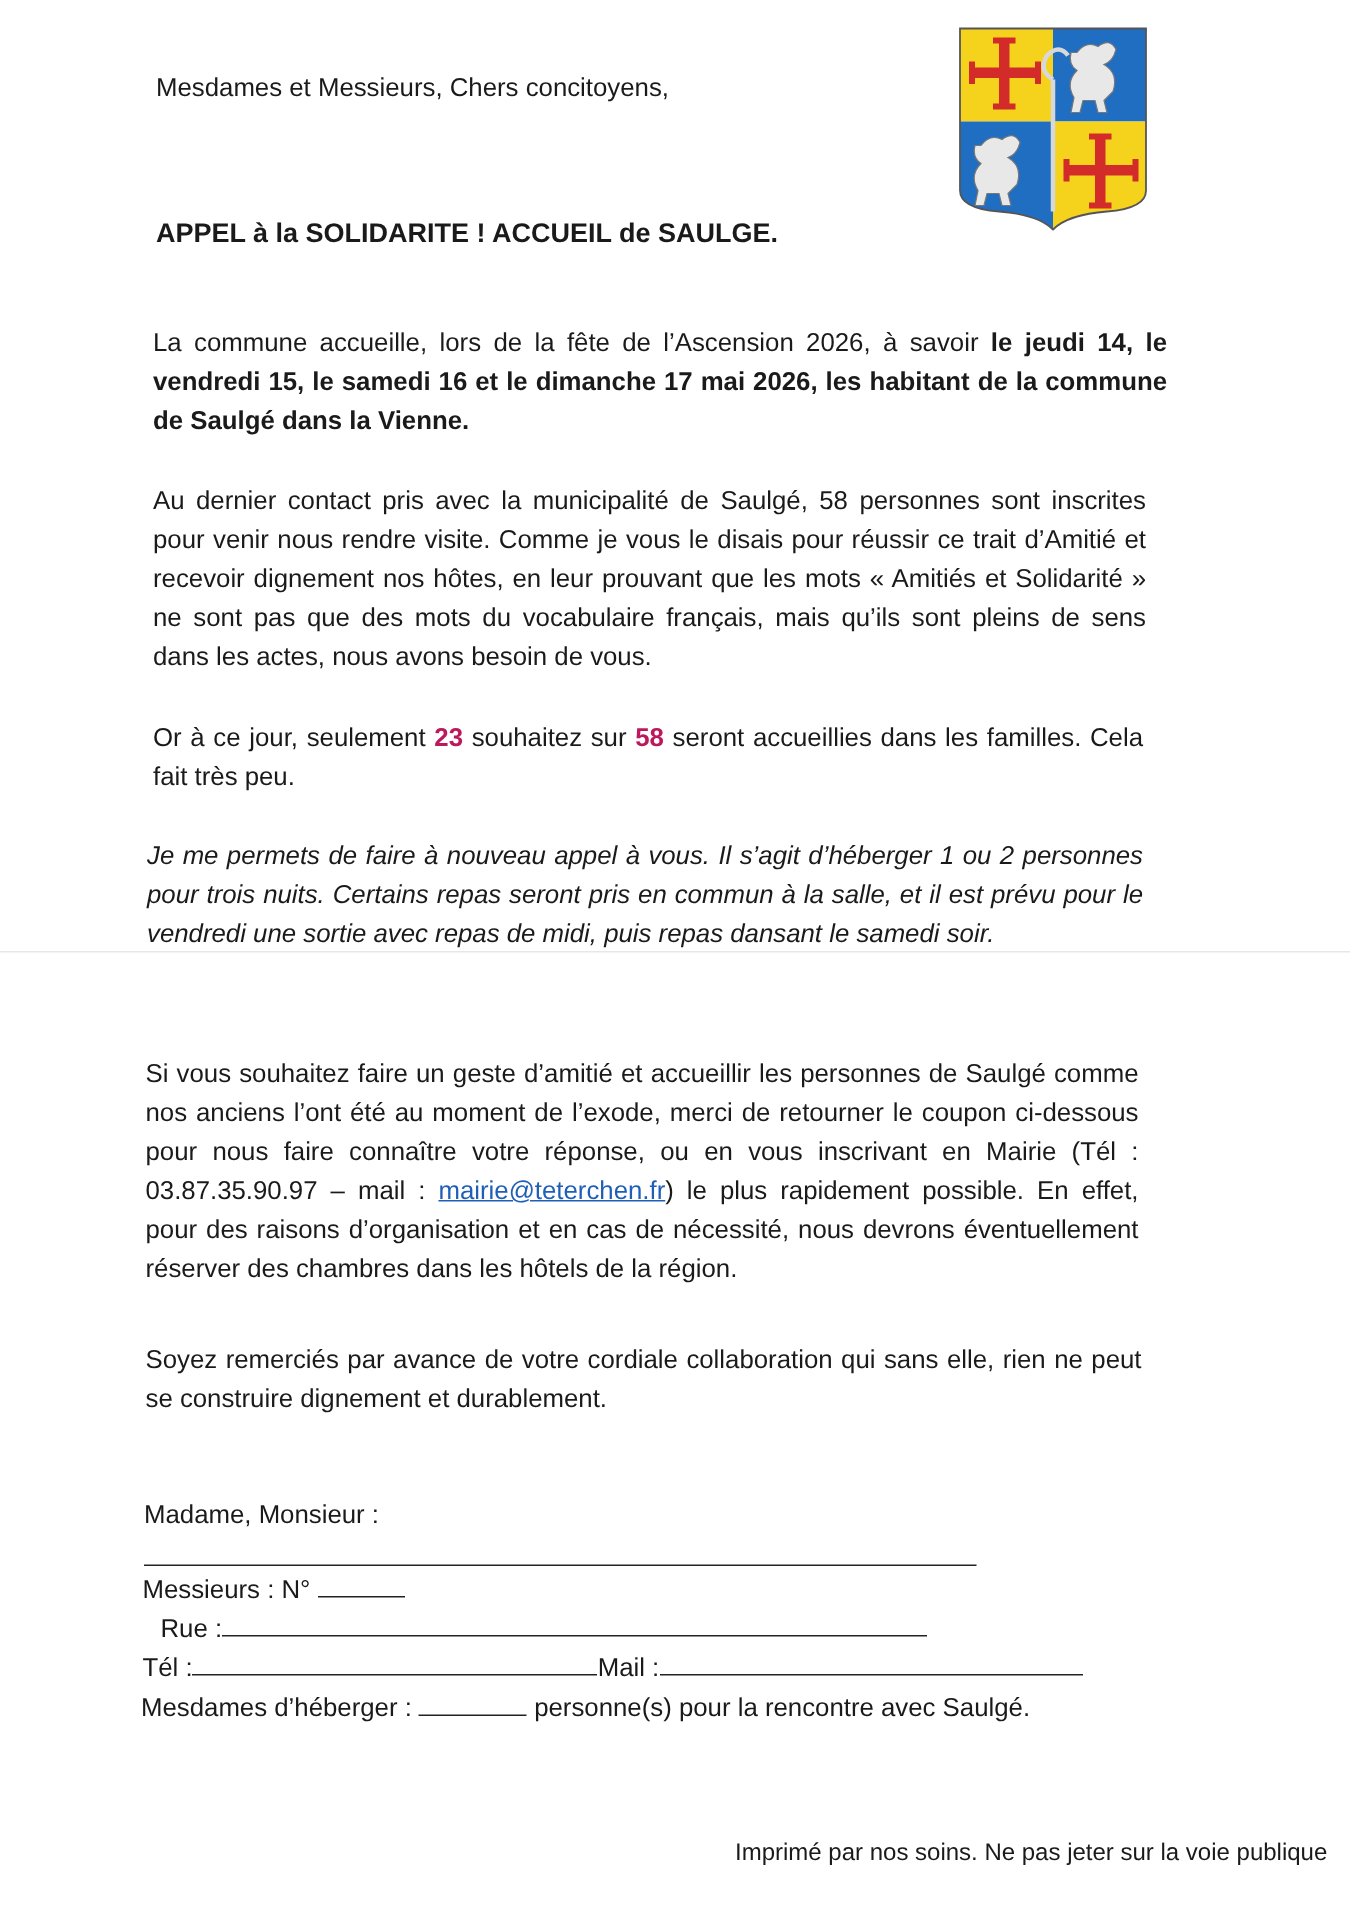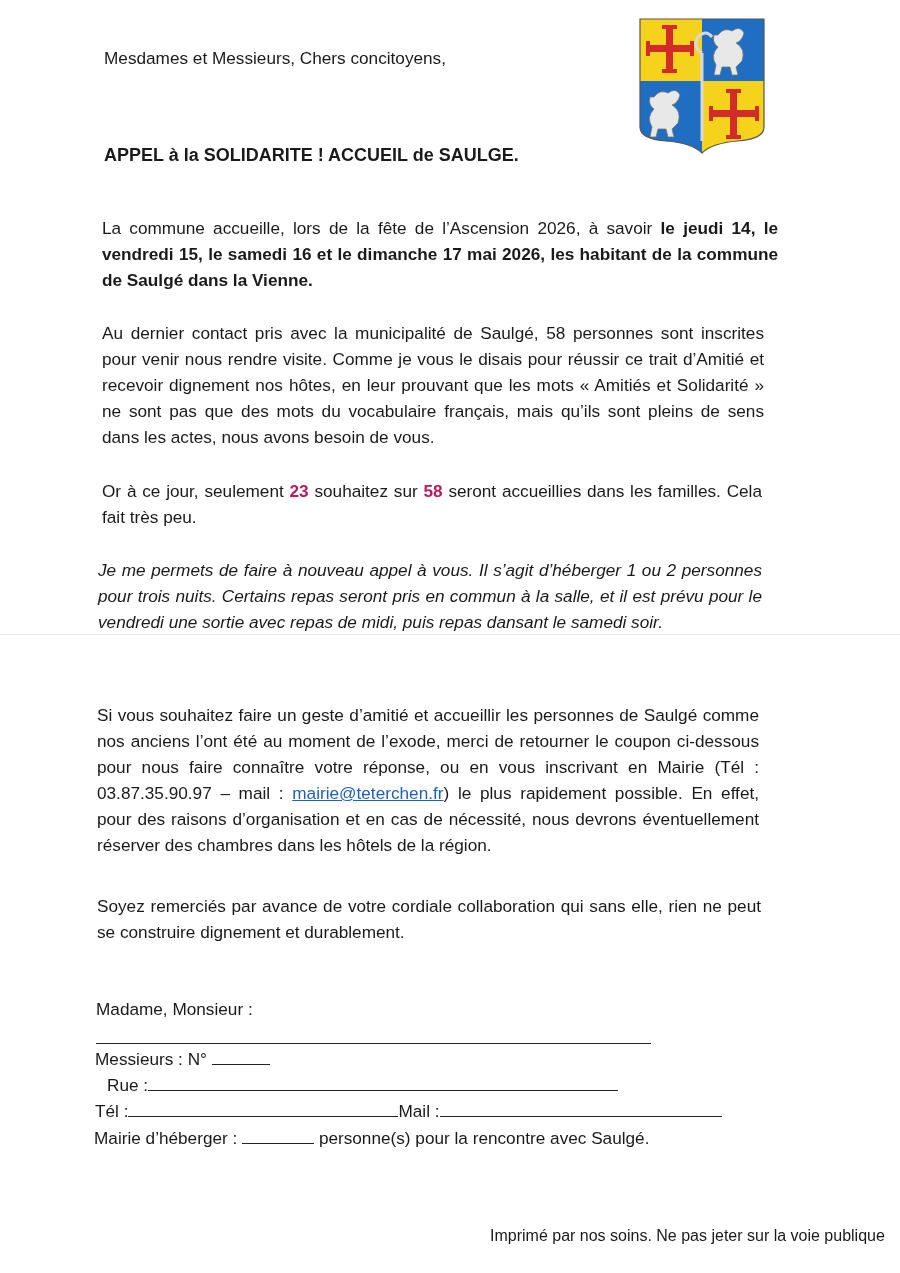--- a/index.html
+++ b/index.html
@@ -101,18 +101,18 @@
 
 <div class="abs form-label" style="left:107px; top:1072px;">
   <span>Rue :</span><span class="line" style="width:470px;"></span>
 </div>
 
 <div class="abs form-label" style="left:95px; top:1098px;">
   <span>Tél :</span><span class="line" style="width:270px;"></span><span>Mail :</span><span class="line" style="width:282px;"></span>
 </div>
 
 <div class="abs form-label" style="left:94px; top:1125px;">
-  <span>Mairie d’héberger :</span>
+  <span>Mesdames d’héberger :</span>
   <span class="line" style="width:72px;"></span>
   <span>personne(s) pour la rencontre avec Saulgé.</span>
 </div>
 
 <div class="abs footer">Imprimé par nos soins. Ne pas jeter sur la voie publique</div>
 
 </body></html>

